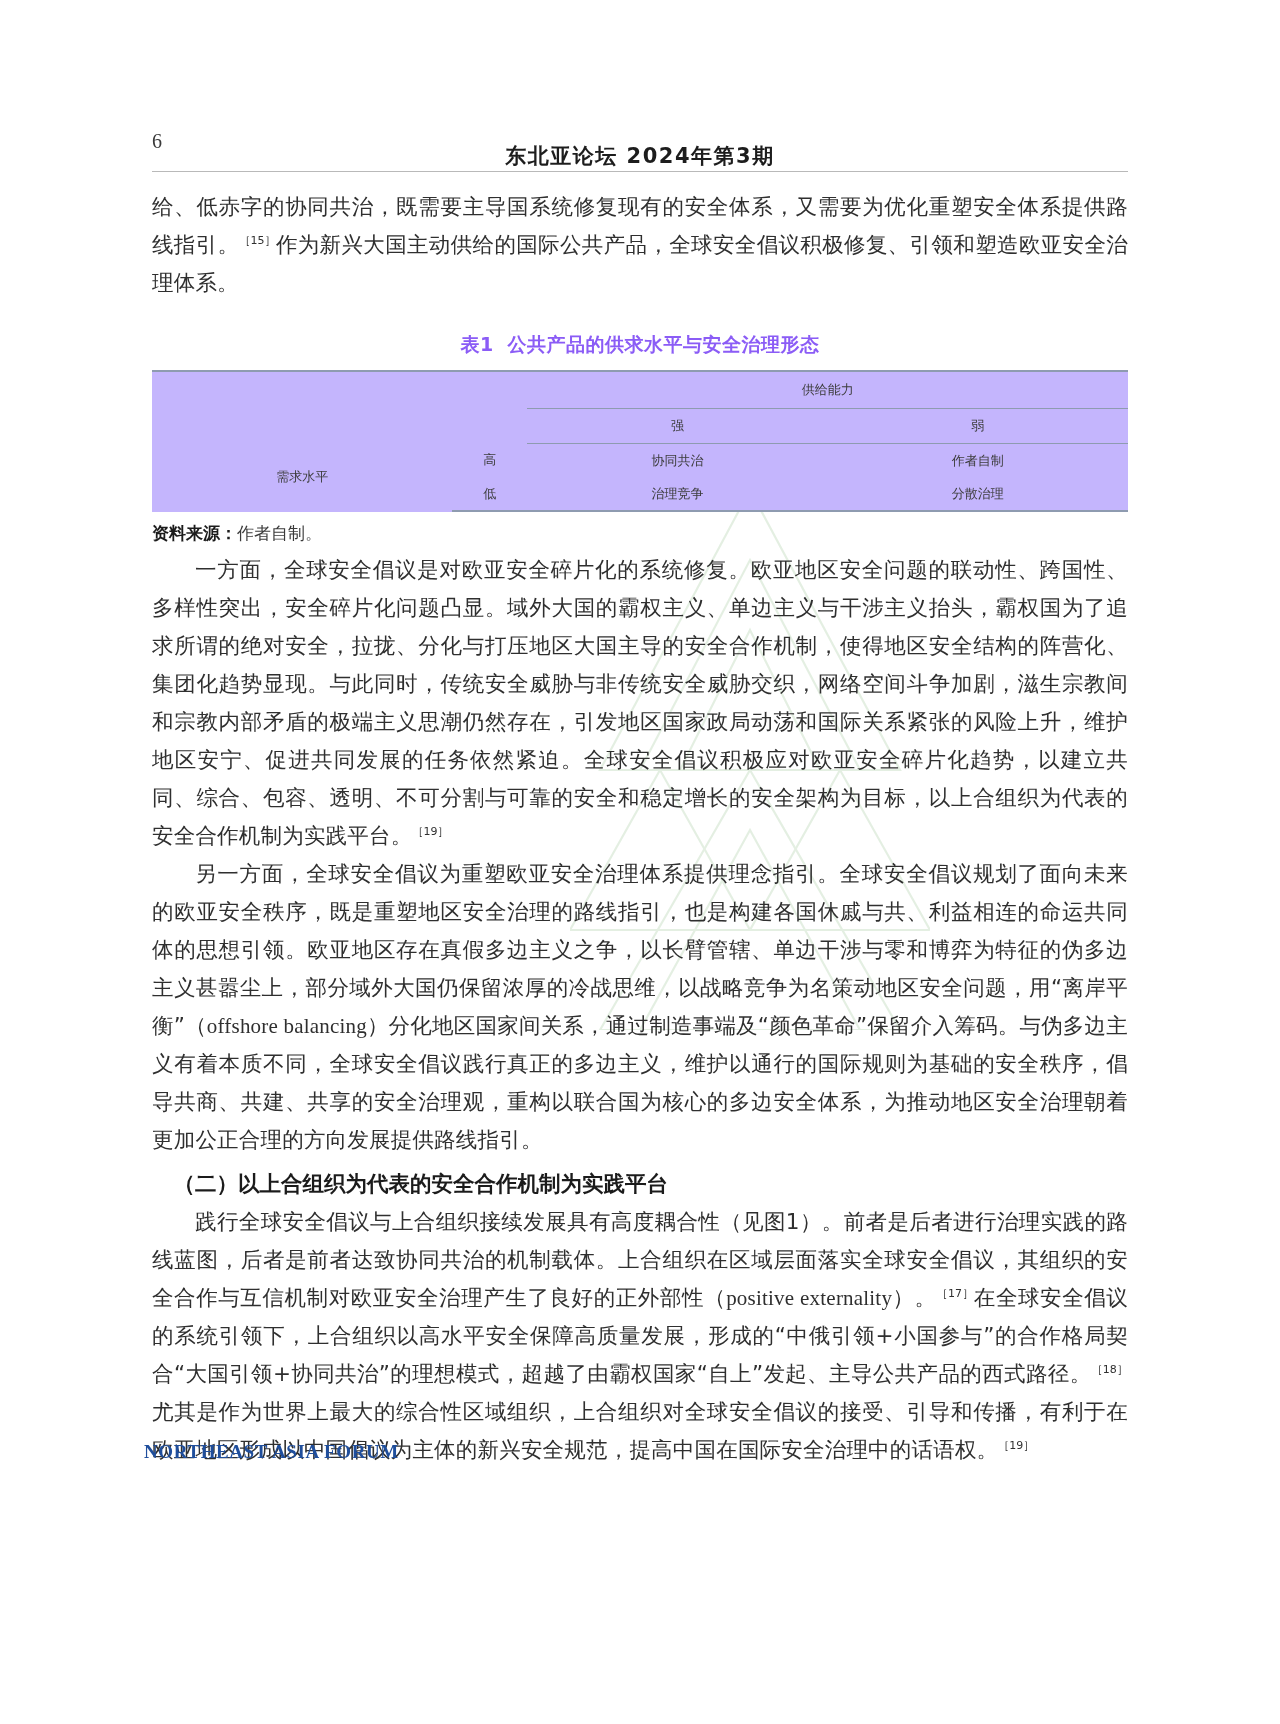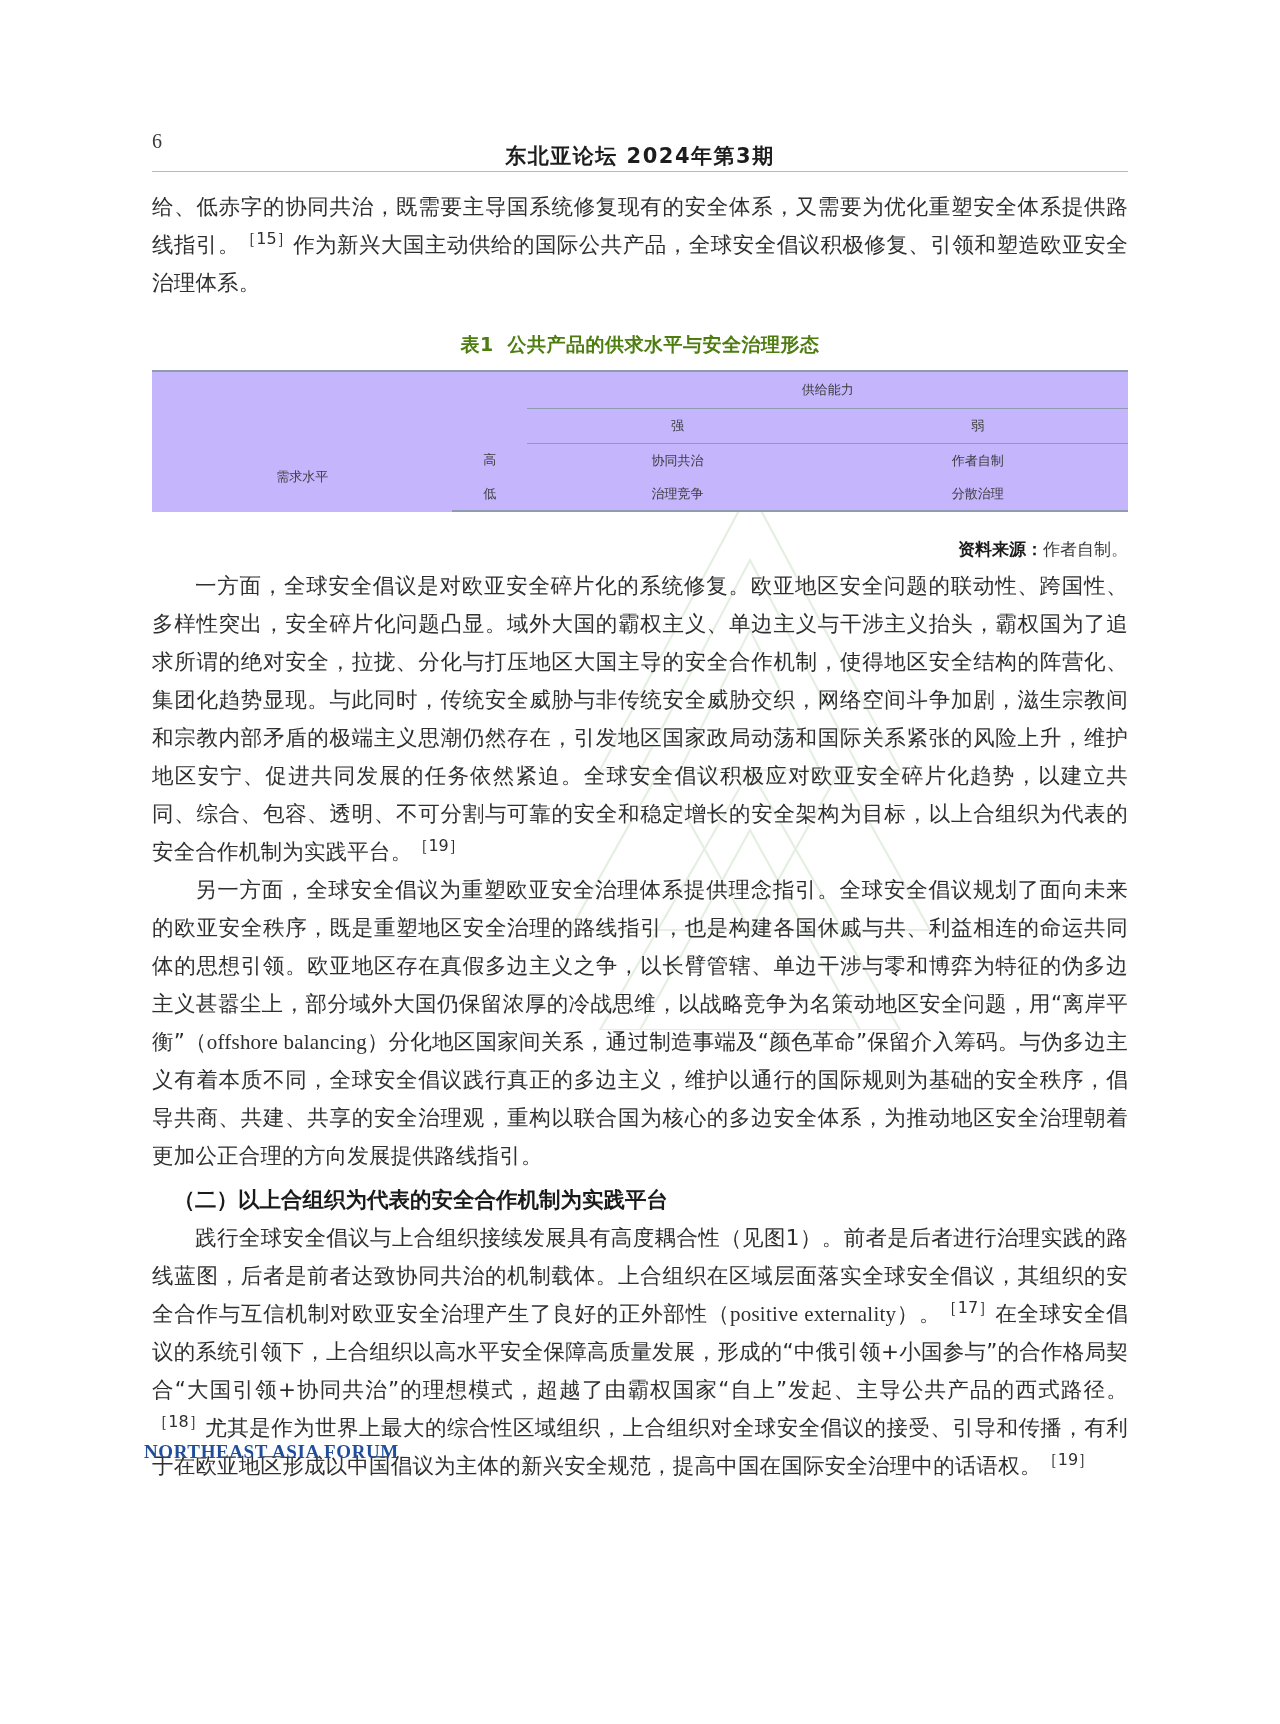--- a/index.html
+++ b/index.html
@@ -92,21 +92,21 @@
     text-align: justify;
     text-justify: inter-ideograph;
     color: #2f2f2f;
     letter-spacing: 0.2px;
     font-family: "DejaVu Sans", "Liberation Sans", sans-serif;
     font-weight: 500;
   }
   p.body.indent { text-indent: 2em; }
 
   sup.ref {
-    font-size: 16px;
+    font-size: 11px;
     vertical-align: super;
     line-height: 0;
     letter-spacing: 0;
   }
   .en {
     font-family: "Liberation Serif", "DejaVu Serif", serif;
     font-size: 21px;
   }
 
   h3.subhead {
@@ -119,21 +119,21 @@
     font-family: "DejaVu Sans", "Liberation Sans", sans-serif;
   }
 
   
   .table-block { margin: 30px 0 6px 0; }
 
   .table-caption {
     text-align: center;
     font-size: 19px;
     font-weight: 700;
-    color: #4d7c0f;
+    color: #8b5cf6;
     margin-bottom: 12px;
     font-family: "DejaVu Sans", "Liberation Sans", sans-serif;
     letter-spacing: 0.5px;
   }
   .tbl-caption-num { margin-right: 14px; }
 
   table.data {
     width: 100%;
     border-collapse: collapse;
     background: #c4b5fd;
@@ -151,25 +151,24 @@
   .tbl-top-rule { border-top: 2px solid #8e9bb0; }
   .tbl-mid-rule { border-bottom: 1.5px solid #8e9bb0; }
   .tbl-bot-rule { border-bottom: 2px solid #8e9bb0; }
   .span-rule { border-bottom: 1.5px solid #8e9bb0; }
 
   .row-h1 td { height: 36px; }
   .row-h2 td { height: 34px; }
   .row-b  td { height: 33px; }
 
   .src-note {
-    margin-top: 26px;
+    margin-top: 10px;
     font-size: 17px;
     color: #3a3a3a;
     font-family: "DejaVu Sans", "Liberation Sans", sans-serif;
-    text-align: right;
   }
   .src-label { font-weight: 700; color: #1b1b1b; }
   .src-value { font-weight: 400; }
 
   
   .footer-brand {
     position: absolute;
     left: 144px;
     top: 1441px;
     font-size: 19px;

